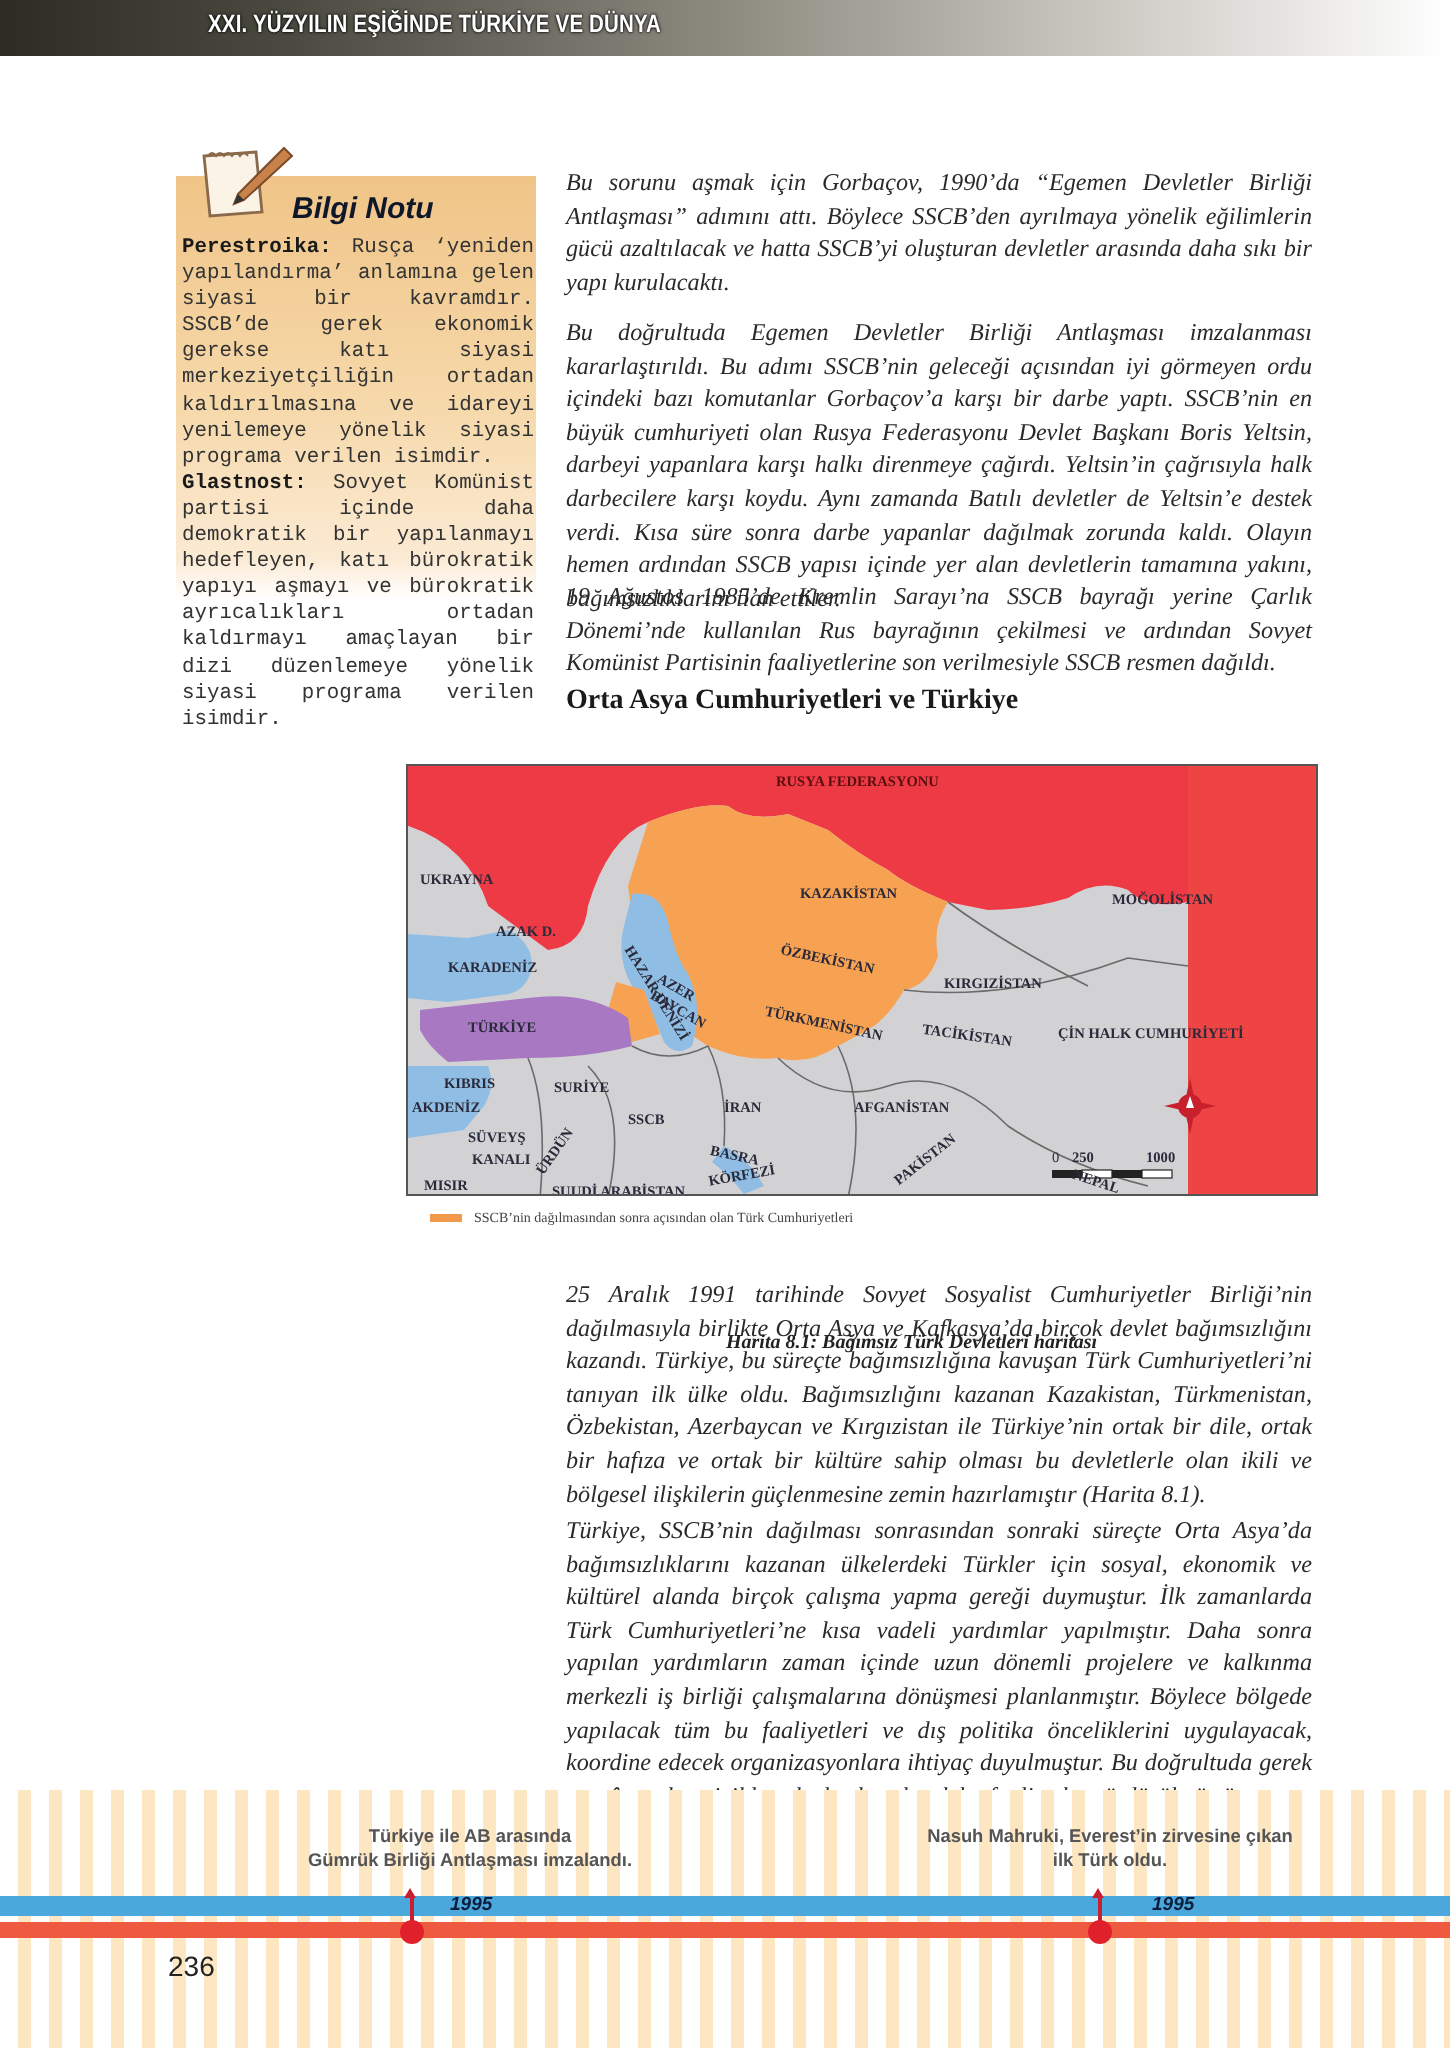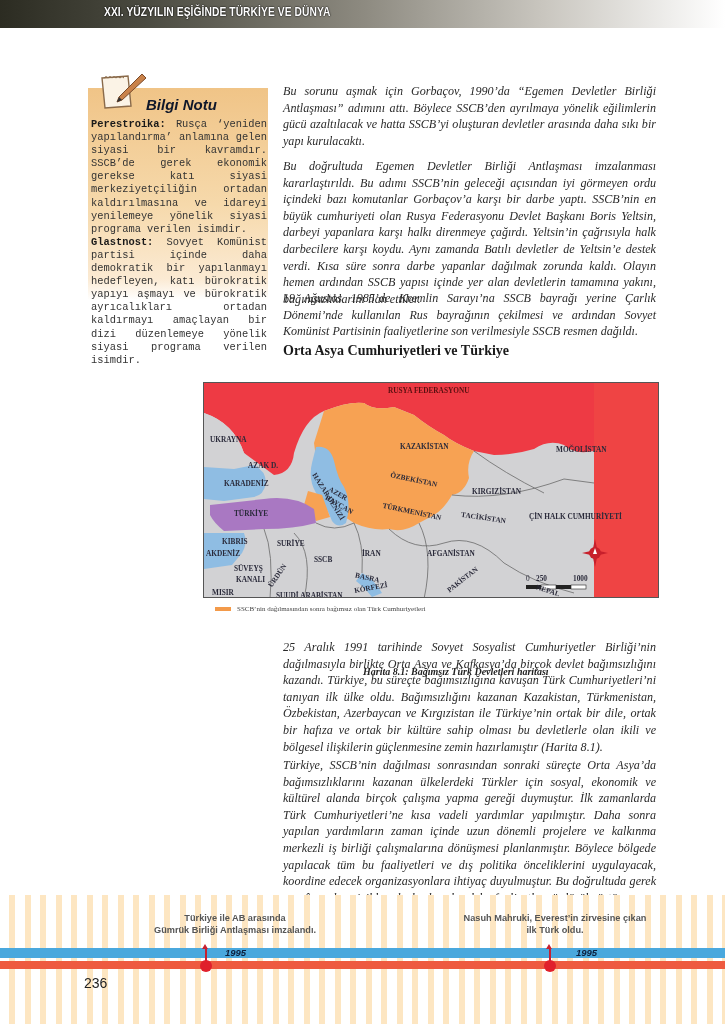--- a/index.html
+++ b/index.html
@@ -164,21 +164,21 @@
   <span class="map-lbl" style="left:150px;top:200px;transform:rotate(-10deg)">KÖRFEZİ</span>
   <span class="map-lbl" style="left:240px;top:192px;transform:rotate(-38deg)">PAKİSTAN</span>
   <span class="map-lbl" style="left:8px;top:205px">MISIR</span>
   <span class="map-lbl" style="left:72px;top:208px">SUUDİ ARABİSTAN</span>
   <span class="map-lbl" style="left:332px;top:203px;transform:rotate(18deg)">NEPAL</span>
   <span class="map-lbl" style="left:322px;top:191px;font-weight:normal">0</span>
   <span class="map-lbl" style="left:332px;top:191px;font-weight:bold">250</span>
   <span class="map-lbl" style="left:369px;top:191px;font-weight:bold">1000</span>
 </div>
 <div class="legend">
-  <span class="legend-swatch"></span><span>SSCB’nin dağılmasından sonra bağımsız olan Türk Cumhuriyetleri</span>
+  <span class="legend-swatch"></span><span>SSCB’nin dağılmasından sonra açısından olan Türk Cumhuriyetleri</span>
 </div>
 <div class="caption">Harita 8.1: Bağımsız Türk Devletleri haritası</div>
 
 <p class="col p4">25 Aralık 1991 tarihinde Sovyet Sosyalist Cumhuriyetler Birliği’nin dağılmasıyla birlikte Orta Asya ve Kafkasya’da birçok devlet bağımsızlığını kazandı. Türkiye, bu süreçte bağımsızlığına kavuşan Türk Cumhuriyetleri’ni tanıyan ilk ülke oldu. Bağımsızlığını kazanan Kazakistan, Türkmenistan, Özbekistan, Azerbaycan ve Kırgızistan ile Türkiye’nin ortak bir dile, ortak bir hafıza ve ortak bir kültüre sahip olması bu devletlerle olan ikili ve bölgesel ilişkilerin güçlenmesine zemin hazırlamıştır (Harita 8.1).</p>
 <p class="col p5">Türkiye, SSCB’nin dağılması sonrasından sonraki süreçte Orta Asya’da bağımsızlıklarını kazanan ülkelerdeki Türkler için sosyal, ekonomik ve kültürel alanda birçok çalışma yapma gereği duymuştur. İlk zamanlarda Türk Cumhuriyetleri’ne kısa vadeli yardımlar yapılmıştır. Daha sonra yapılan yardımların zaman içinde uzun dönemli projelere ve kalkınma merkezli iş birliği çalışmalarına dönüşmesi planlanmıştır. Böylece bölgede yapılacak tüm bu faaliyetleri ve dış politika önceliklerini uygulayacak, koordine edecek organizasyonlara ihtiyaç duyulmuştur. Bu doğrultuda gerek resmî gerekse sivil kuruluşlar kurularak bu faaliyetler sürdürülmüştür.</p>
 
 <div class="timeline"></div>
 <div class="tl-blue"></div>
 <div class="tl-red"></div>
 

